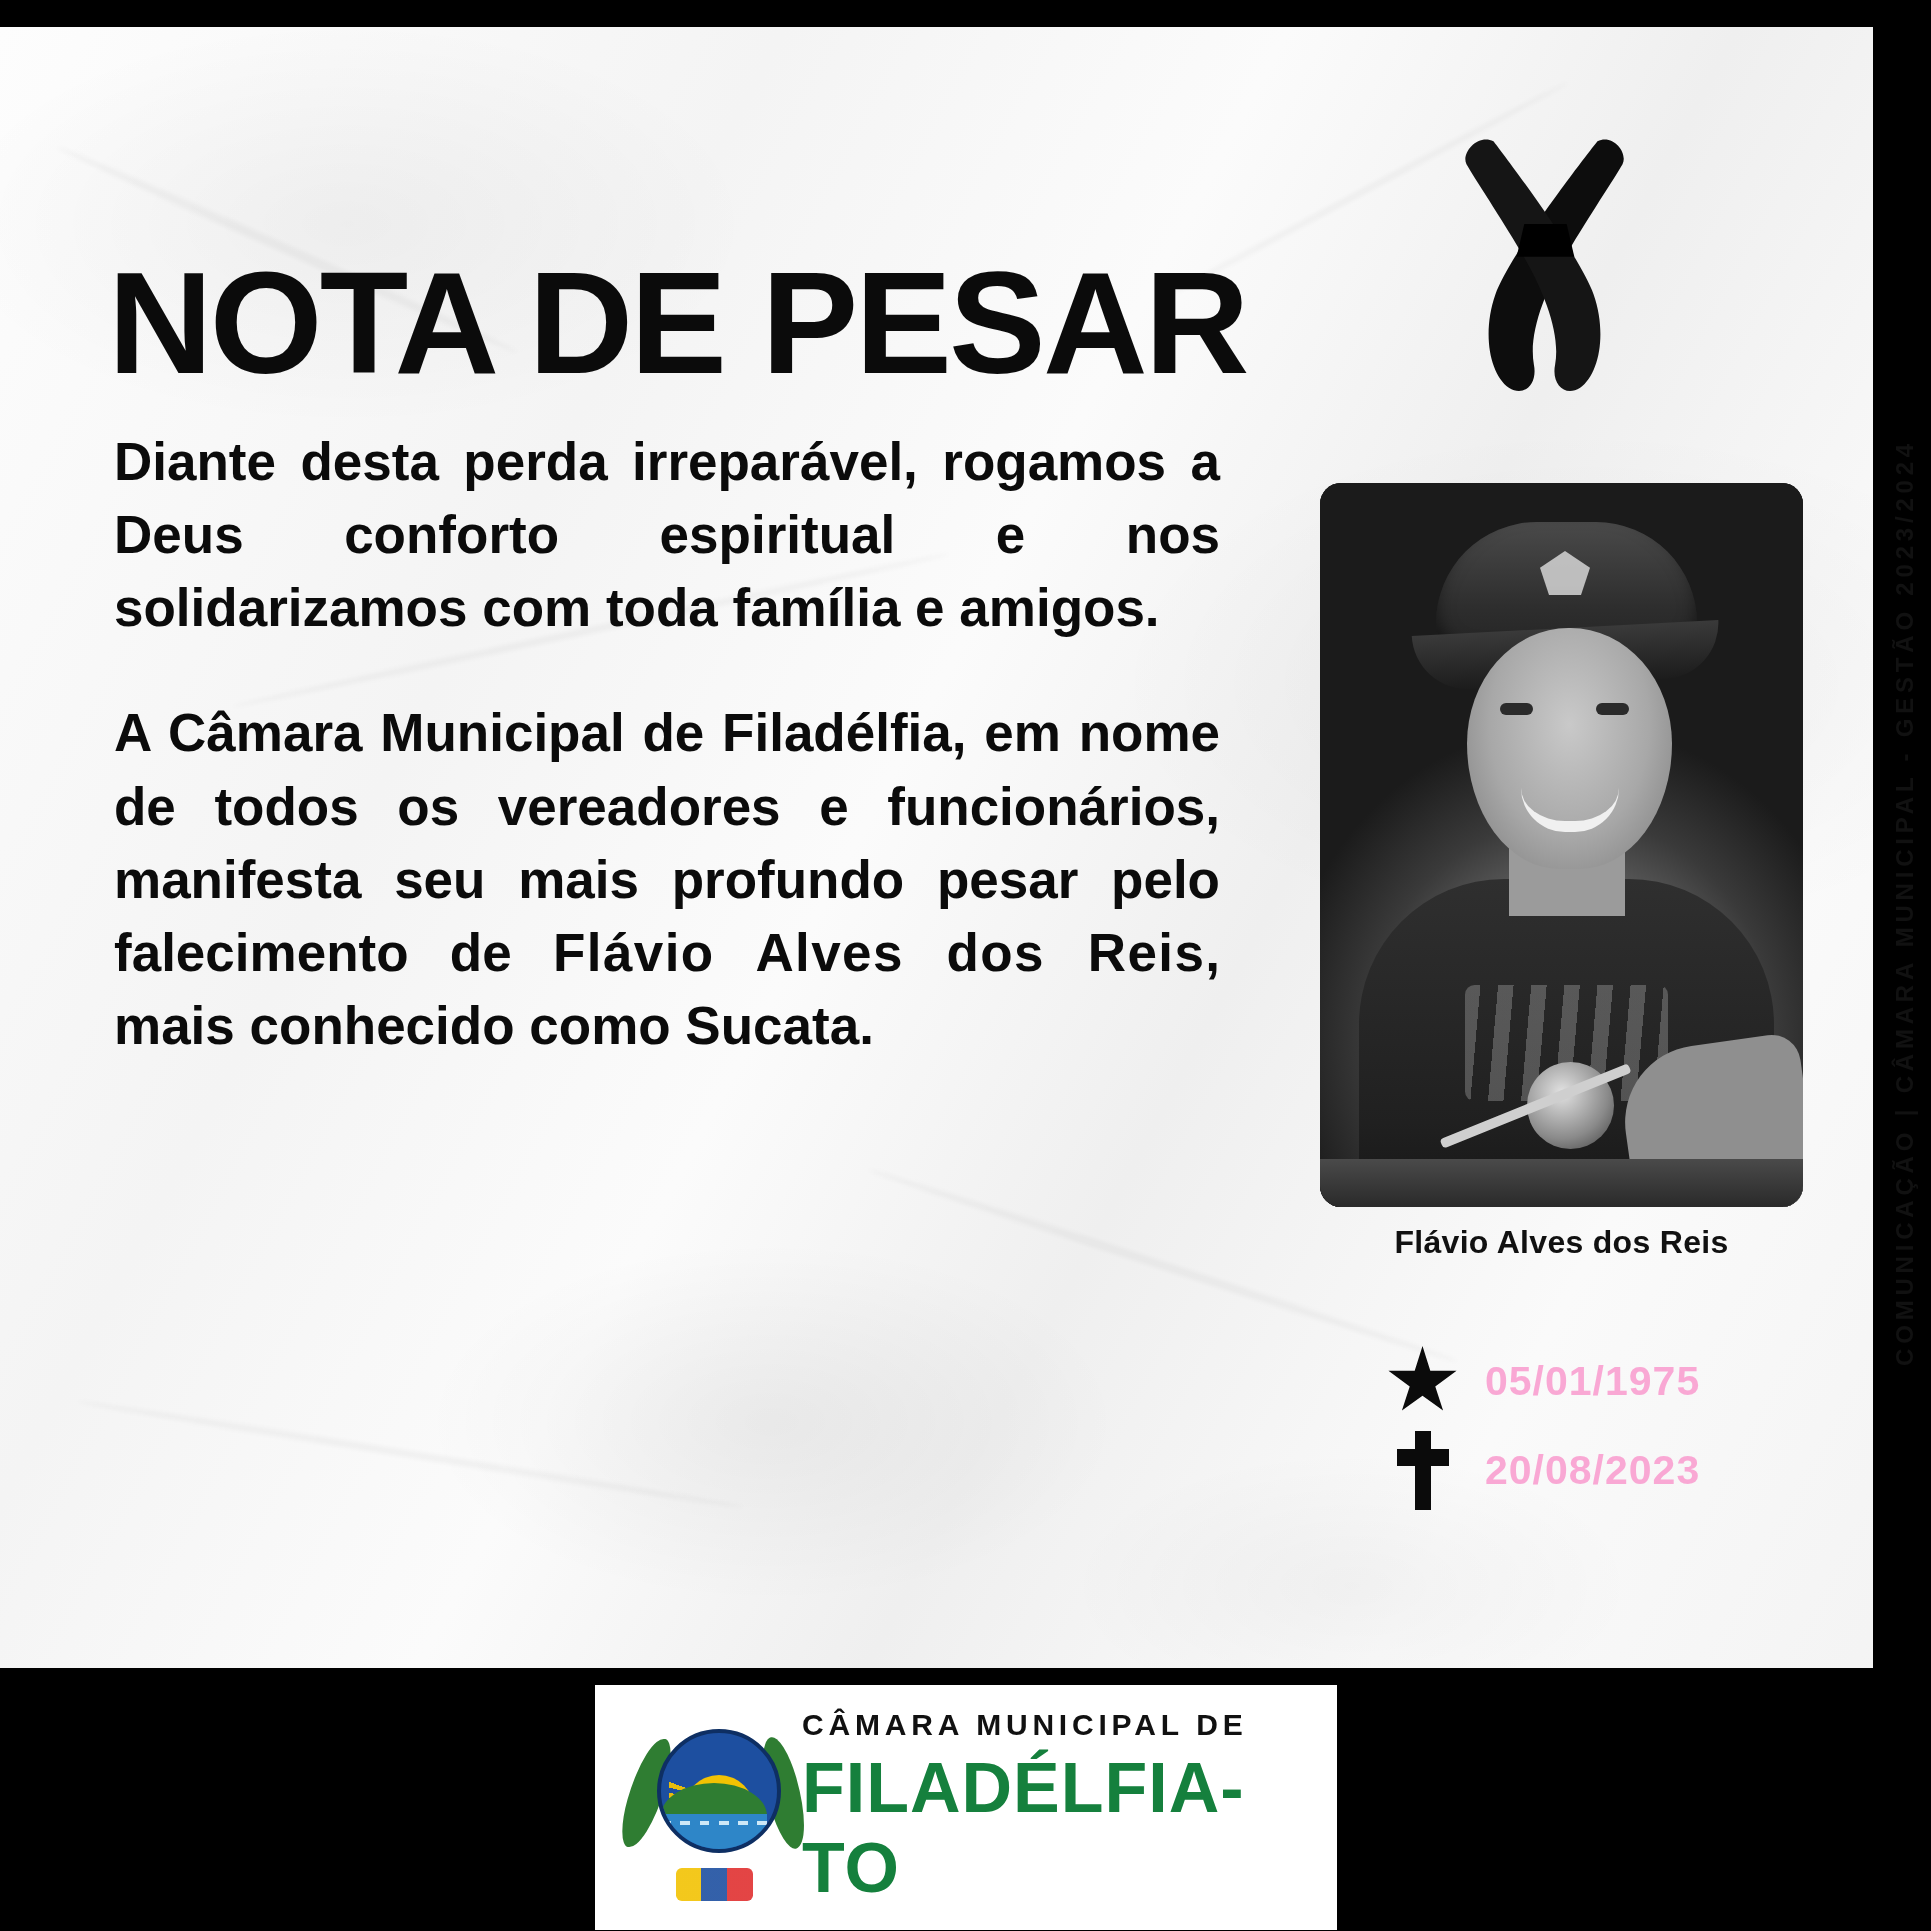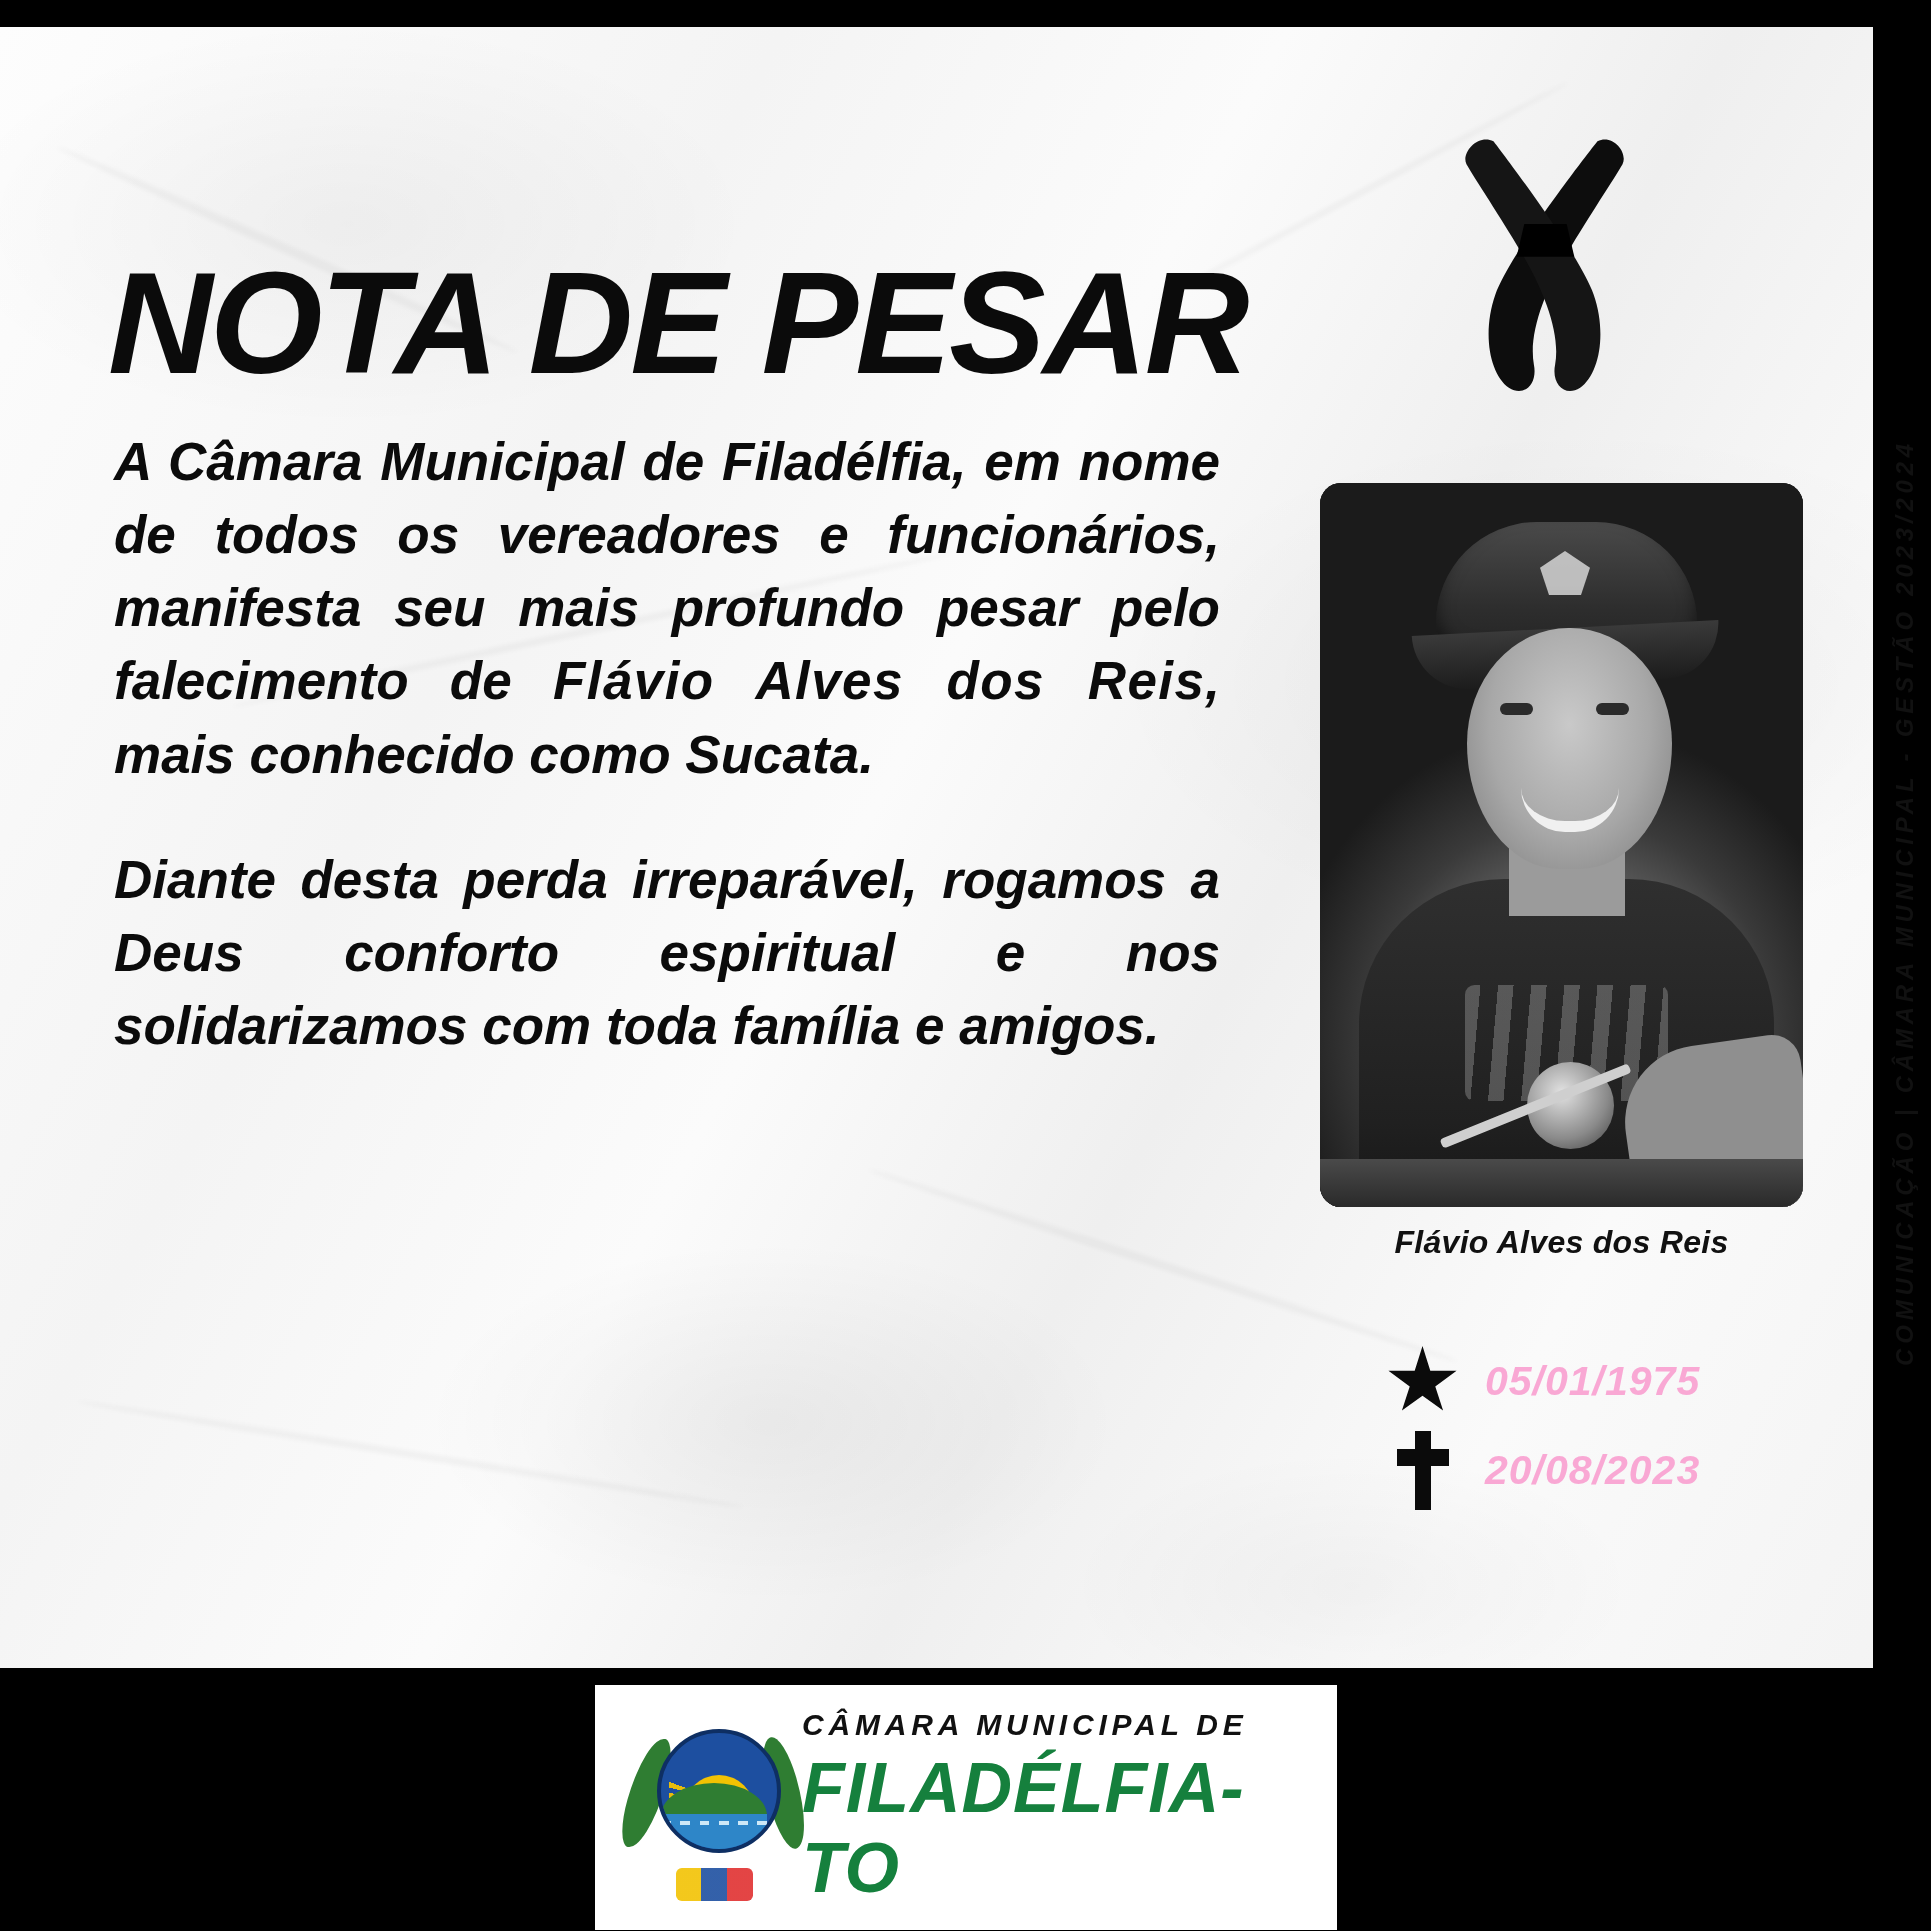--- a/index.html
+++ b/index.html
@@ -14,21 +14,20 @@
     font-family: "Liberation Sans", sans-serif;
     overflow: hidden;
   }
 
   #poster {
     position: relative;
     width: 1931px;
     height: 1931px;
     background: #000;
     box-sizing: border-box;
-    font-style: italic;
   }
 
   
   .card {
     position: absolute;
     left: 0;
     top: 27px;
     width: 1931px;
     height: 1641px;
     background:
@@ -419,22 +418,22 @@
 
   <h1 class="headline">NOTA DE PESAR</h1>
 
   <svg class="ribbon" viewBox="0 0 190 270">
     <path d="M150 6 C150 6 60 120 44 165 C30 205 38 248 58 262 C74 272 88 258 84 238 C78 205 96 160 120 120 C140 86 168 44 176 30 C182 18 166 -2 150 6 Z" fill="#0d0d0d"></path>
     <path d="M42 6 C42 6 130 120 146 165 C160 205 152 248 132 262 C116 272 102 258 106 238 C112 205 94 160 70 120 C50 86 22 44 14 30 C8 18 26 -2 42 6 Z" fill="#151515"></path>
     <path d="M74 92 L118 92 L126 126 L66 126 Z" fill="#000"></path>
   </svg>
 
   <div class="body-text">
+    <p>Diante desta perda irreparável, rogamos a Deus conforto espiritual e nos solidarizamos com toda família e amigos.</p>
     <p><span>A Câmara Municipal de Filadélfia, em nome de todos os vereadores e funcionários, manifesta seu mais profundo pesar pelo falecimento de </span><span class="name">Flávio Alves dos Reis</span><span>, mais conhecido como Sucata.</span></p>
-    <p>Diante desta perda irreparável, rogamos a Deus conforto espiritual e nos solidarizamos com toda família e amigos.</p>
   </div>
 
   <div class="photo-wrap">
     <div class="photo">
       <div class="ph-shirt"></div>
       <div class="ph-hat"></div>
       <div class="ph-logo"></div>
       <div class="ph-brim"></div>
       <div class="ph-neck"></div>
       <div class="ph-face"></div>

